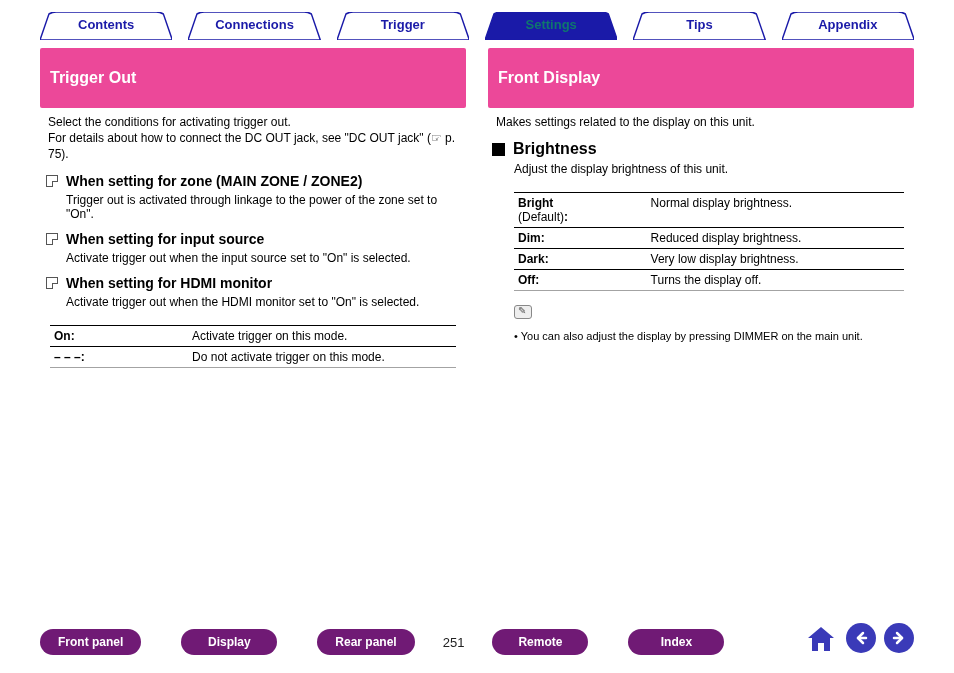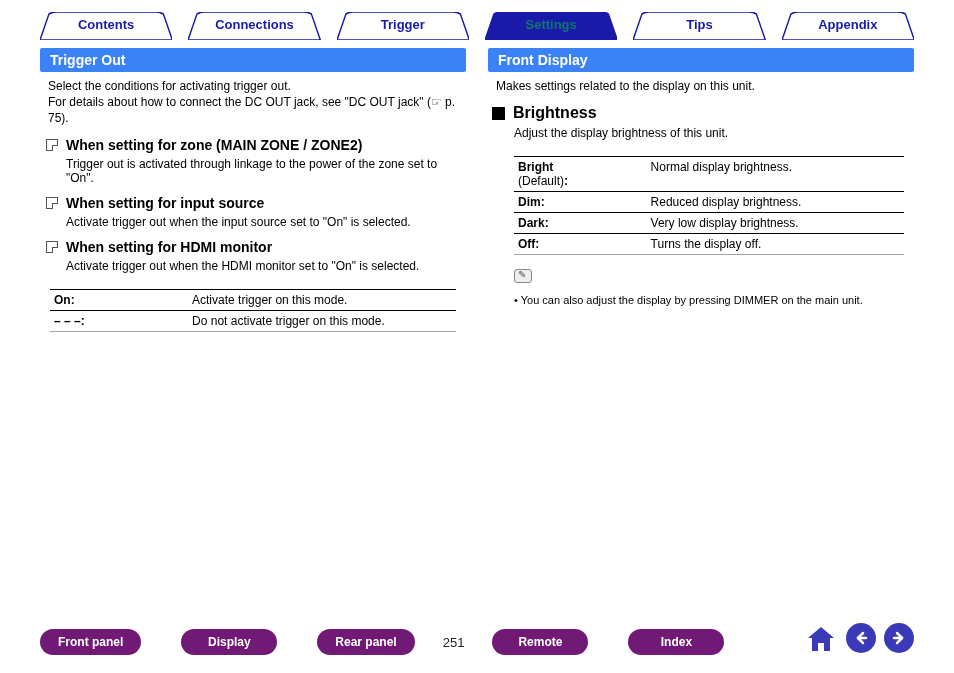--- a/index.html
+++ b/index.html
@@ -10,20 +10,21 @@
     height: 673px;
     position: relative;
     color: #000;
     font-size: 13px;
   }
   
   .tabbar {
     display: flex;
     gap: 16px;
     padding: 12px 40px 0 40px;
+    justify-content: flex-end;
   }
   .tab {
     position: relative;
     width: 148px;
     height: 28px;
     text-align: center;
     line-height: 26px;
     font-weight: bold;
     font-size: 13px;
     color: #1a1aa8;
@@ -33,25 +34,25 @@
   .tab span { position:relative; z-index:2; }
   .tab.active { color: #0f766e; }
   
   .content {
     display: flex;
     gap: 22px;
     padding: 8px 40px 0 40px;
   }
   .col { flex: 1; }
   .section-bar {
-    background: #3b82f6;
+    background: #ec4899;
     color: #fff;
     font-weight: bold;
-    font-size: 14px;
-    padding: 4px 10px;
+    font-size: 16px;
+    padding: 21px 10px;
     border-radius: 2px;
     margin-bottom: 6px;
   }
   .intro { font-size: 12px; line-height: 1.35; margin: 4px 8px 10px 8px; }
   .sub {
     margin: 10px 0 4px 6px;
     font-weight: bold;
     font-size: 14px;
     display:flex; align-items:center; gap:8px;
   }

